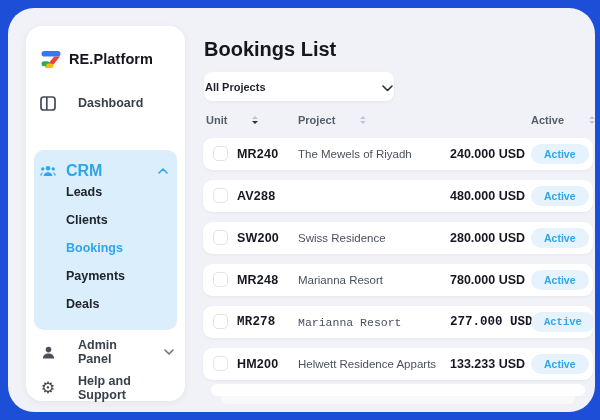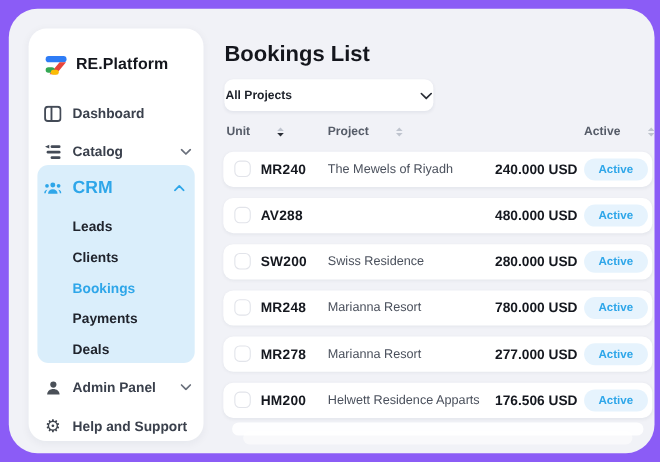--- a/index.html
+++ b/index.html
@@ -1,34 +1,34 @@
 <!DOCTYPE html>
 <html><head>
 <meta charset="utf-8">
 <style>
   html,body{margin:0;padding:0;background:#ffffff;}
-  .stage{position:relative;width:600px;height:420px;background:#8b5cf6;overflow:hidden;
+  .stage{position:relative;width:600px;height:420px;background:#1d4ed8;overflow:hidden;
          font-family:"Liberation Sans",sans-serif;-webkit-font-smoothing:antialiased;}
   .app{position:absolute;left:8px;top:8px;width:587px;height:404px;background:#F1F2F7;border-radius:26px;}
 
   
   .sidebar{position:absolute;left:18px;top:18px;width:159px;height:375px;background:#fff;
            border-radius:16px;box-shadow:0 2px 8px rgba(20,30,60,.05);}
   .logo{position:absolute;left:14px;top:22px;display:flex;align-items:center;gap:7px;}
   .logo-text{font-size:14.5px;font-weight:800;color:#14161D;letter-spacing:.1px;}
-  .nav-item{position:absolute;left:14px;right:8px;height:28px;display:flex;align-items:center;gap:10px;
+  .nav-item{position:absolute;left:14px;right:8px;height:28px;display:flex;align-items:center;gap:22px;
             font-size:12.5px;font-weight:600;color:#3A404C;cursor:pointer;}
   .nav-item .lbl{flex:1;}
   .icon16{width:16px;display:flex;justify-content:center;align-items:center;flex:none;}
   .gear-glyph{font-family:"DejaVu Sans",sans-serif;font-size:16px;line-height:1;color:#3F454F;}
   .crm-block{position:absolute;left:8px;top:124px;width:143px;height:180px;background:#DAEEFB;border-radius:10px;}
   .crm-head{position:absolute;left:6px;right:6px;top:7px;height:28px;display:flex;align-items:center;gap:10px;
             font-size:16px;font-weight:700;color:#2EA6E9;cursor:pointer;}
   .crm-head .lbl{flex:1;}
-  .sub-item{position:absolute;left:32px;right:6px;height:28px;display:flex;align-items:flex-end;
+  .sub-item{position:absolute;left:32px;right:6px;height:28px;display:flex;align-items:flex-start;
             font-size:12.5px;font-weight:600;color:#20242D;cursor:pointer;}
   .sub-item.active{color:#2EA6E9;}
 
   
   .page-title{position:absolute;left:196px;top:30px;font-size:20px;font-weight:800;color:#14161D;}
   .dropdown{position:absolute;left:196px;top:64px;width:190px;height:29px;background:#fff;border-radius:8px;
             display:flex;align-items:center;padding:0 1px;box-sizing:border-box;cursor:pointer;
             box-shadow:0 1px 3px rgba(20,30,60,.06);}
   .dropdown-label{font-size:11px;font-weight:700;color:#1E222B;flex:1;}
 
@@ -36,21 +36,21 @@
   .th{position:absolute;display:inline-flex;align-items:center;font-size:11px;font-weight:600;color:#565C68;cursor:pointer;gap:20px;}
   .th.c0{left:3px;}.th.c1{left:95px;}.th.c2{left:247px;margin-top:25px;}.th.c3{left:328px;}
   .sort{display:inline-flex;flex-direction:column;gap:1.5px;margin-left:5px;}
   .sort i{width:0;height:0;border-left:3px solid transparent;border-right:3px solid transparent;}
   .sort .up{border-bottom:3.5px solid #BFC4CE;}
   .sort .dn{border-top:3.5px solid #BFC4CE;}
   .sort.active .dn{border-top-color:#2A2E37;}
 
   .row{position:absolute;left:195px;width:390px;height:32px;background:#fff;border-radius:9px;
        box-shadow:0 1px 3px rgba(20,30,60,.05);cursor:pointer;}
-  .r0{top:130px;}.r1{top:172px;}.r2{top:214px;}.r3{top:256px;}.r4{top:298px;}.r5{top:340px;text-align:right;}
+  .r0{top:130px;}.r1{top:172px;}.r2{top:214px;}.r3{top:256px;}.r4{top:298px;font-family:Liberation Mono, monospace;}.r5{top:340px;text-align:right;}
   .cb{position:absolute;left:10px;top:8px;width:15px;height:15px;border:1.3px solid #E2E4EA;border-radius:5px;
       background:#fff;box-sizing:border-box;cursor:pointer;}
   .unit{position:absolute;left:34px;top:9px;font-size:12.5px;font-weight:700;color:#15181F;letter-spacing:.2px;}
   .proj{position:absolute;left:95px;top:10px;font-size:11.5px;font-weight:500;color:#4A505C;}
   .price{position:absolute;left:247px;top:9px;font-size:12.5px;font-weight:700;color:#15181F;}
   .badge{position:absolute;left:328px;top:6px;padding:4px 13px;background:#E6F3FD;color:#2EA6E9;
          font-size:10.5px;font-weight:700;border-radius:999px;}
   .stack1{position:absolute;left:203px;top:376px;width:374px;height:12px;background:rgba(255,255,255,.92);
           border-radius:9px;z-index:2;}
   .stack2{position:absolute;left:213px;top:384px;width:354px;height:12px;background:rgba(255,255,255,.55);
@@ -79,36 +79,20 @@
       <div class="nav-item" style="top:63px">
         <span class="icon16">
           <svg width="16" height="15" viewBox="0 0 16 15" fill="none" stroke="#444B57" stroke-width="1.7">
             <rect x="1" y="1" width="14" height="13" rx="2.6"></rect>
             <line x1="6.8" y1="1" x2="6.8" y2="14"></line>
           </svg>
         </span>
         <span class="lbl">Dashboard</span>
       </div>
 
-      <div class="nav-item" style="top:98px">
-        <span class="icon16">
-          <svg width="16" height="15" viewBox="0 0 16 15" fill="#444B57">
-            <rect x="6" y="1" width="9" height="2.6" rx="1.2"></rect>
-            <path d="M4.8 0.7 v3.2 L0.9 2.3 Z"></path>
-            <rect x="2.4" y="6" width="12.6" height="2.6" rx="1.2"></rect>
-            <rect x="6" y="11" width="9" height="2.6" rx="1.2"></rect>
-          </svg>
-        </span>
-        <span class="lbl">Catalog</span>
-        <span class="icon16">
-          <svg width="10" height="6" viewBox="0 0 10 6">
-              <path d="M1 1l4 4 4-4" stroke="#6A707C" stroke-width="1.6" fill="none" stroke-linecap="round" stroke-linejoin="round"></path>
-            </svg>
-        </span>
-      </div>
 
       <div class="crm-block">
         <div class="crm-head">
           <span class="icon16">
             <svg width="17" height="14" viewBox="0 0 17 14" fill="#2EA6E9">
               <circle cx="8.5" cy="4" r="2.4"></circle>
               <path d="M3.9 12.4c0-2.6 2.1-4.2 4.6-4.2s4.6 1.6 4.6 4.2z"></path>
               <circle cx="2.9" cy="4.8" r="1.8"></circle>
               <path d="M0.2 11.9c0-2 1.4-3.3 3.1-3.4-.9.9-1.5 2.1-1.6 3.4z"></path>
               <circle cx="14.1" cy="4.8" r="1.8"></circle>
@@ -235,21 +219,21 @@
       <span class="cb"></span>
       <span class="unit">MR278</span>
       <span class="proj">Marianna Resort</span>
       <span class="price">277.000 USD</span>
       <span class="badge">Active</span>
     </div>
     <div class="row r5">
       <span class="cb"></span>
       <span class="unit">HM200</span>
       <span class="proj">Helwett Residence Apparts</span>
-      <span class="price">176.506 USD</span>
+      <span class="price">133.233 USD</span>
       <span class="badge">Active</span>
     </div>
 
     <div class="stack1"></div>
     <div class="stack2"></div>
 
   </div>
 </div>
 
 </body></html>

